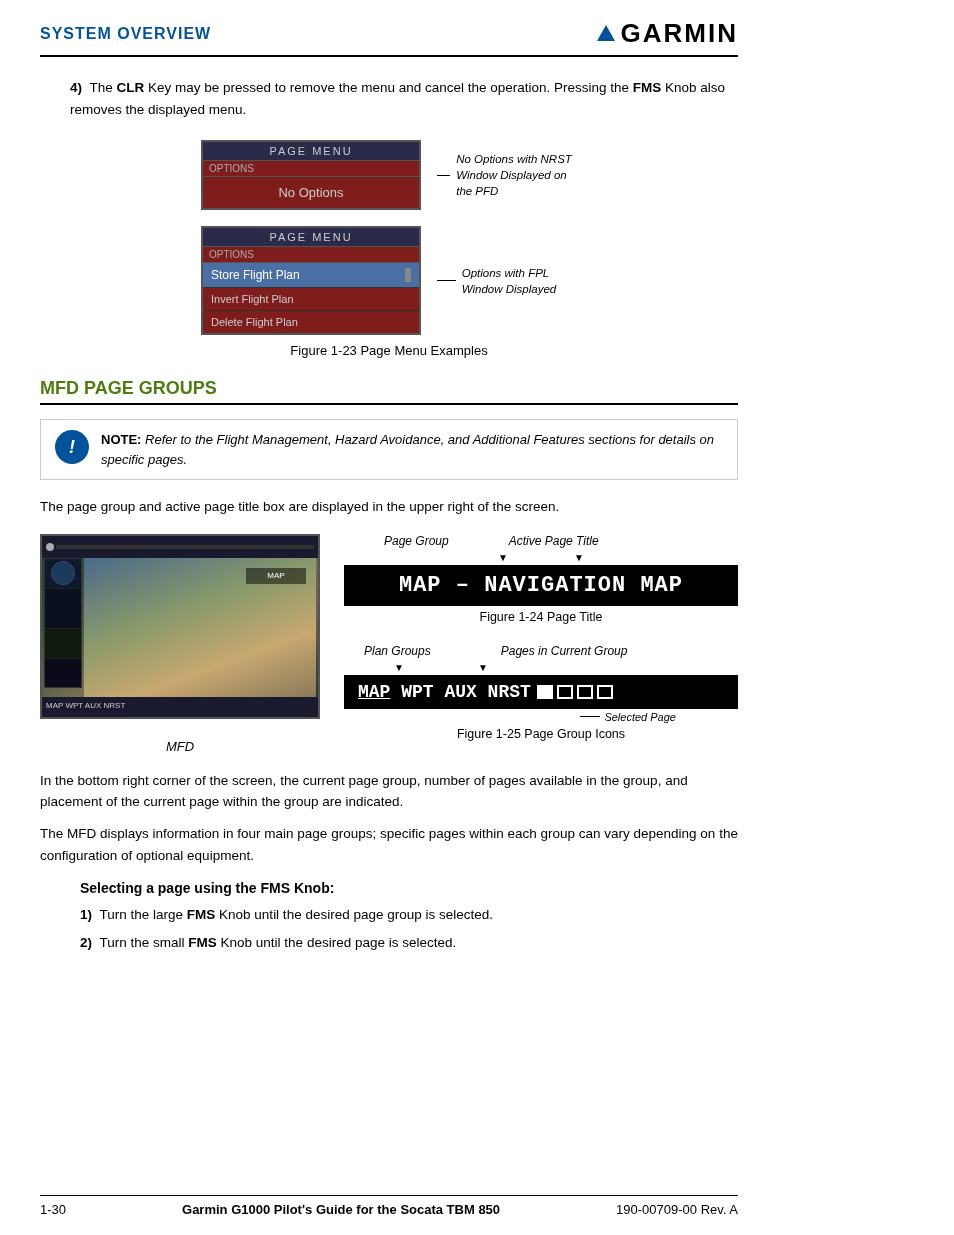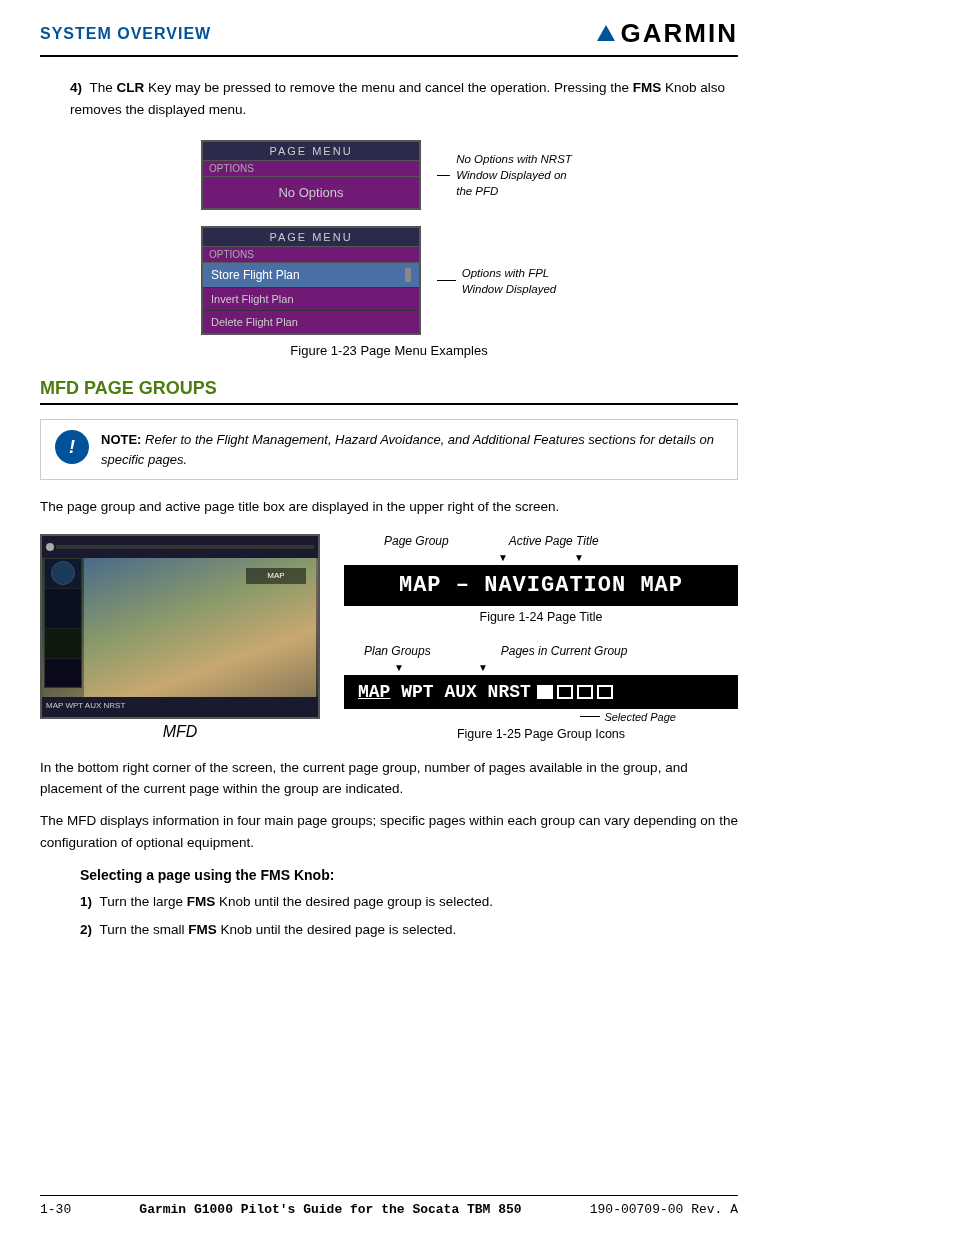--- a/index.html
+++ b/index.html
@@ -87,21 +87,21 @@
       gap: 16px;
     }
 
     .diagram-row {
       display: flex;
       align-items: center;
       gap: 16px;
     }
 
     .page-menu-box {
-      background: #701a75;
+      background: #7f1d1d;
       border: 2px solid #555;
       width: 220px;
       padding: 0;
     }
 
     .page-menu-header {
       background: #2a2a4a;
       color: #ccc;
       text-align: center;
       font-size: 11px;
@@ -277,23 +277,23 @@
       position: absolute;
       bottom: 0;
       left: 0;
       right: 0;
       height: 20px;
       background: #1a1a2e;
     }
 
     .mfd-label-below {
       text-align: center;
-      font-size: 16px;
+      font-size: 13px;
       font-style: italic;
-      margin-top: 4px;
+      margin-top: 20px;
     }
 
     .mfd-right-col {
       flex: 1;
       display: flex;
       flex-direction: column;
       gap: 20px;
     }
 
     
@@ -411,21 +411,20 @@
       display: flex;
       justify-content: space-between;
       align-items: center;
       border-top: 1px solid #000;
       padding-top: 6px;
       margin-top: auto;
       position: absolute;
       bottom: 18px;
       left: 40px;
       right: 40px;
-      font-family: Liberation Mono, monospace;
     }
 
     .footer-page {
       font-size: 13px;
     }
 
     .footer-title {
       font-size: 13px;
       font-weight: bold;
     }

